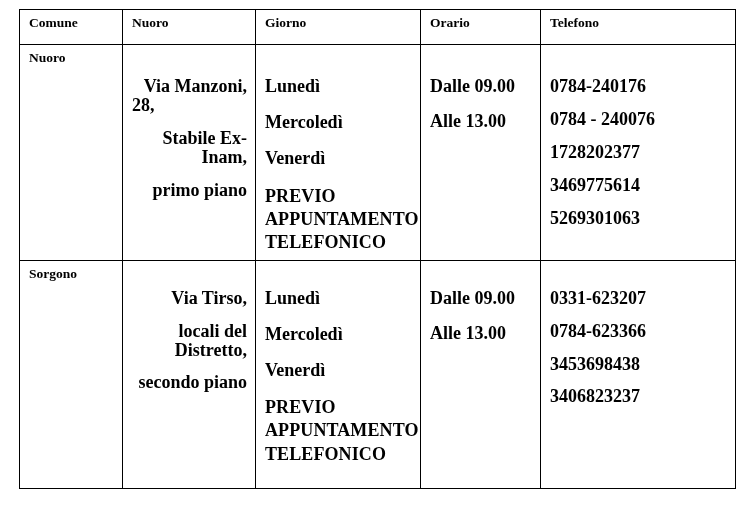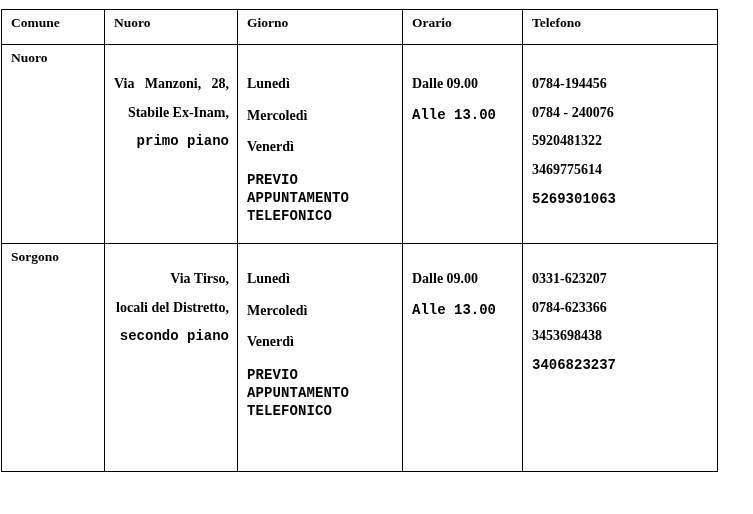--- a/index.html
+++ b/index.html
@@ -15,21 +15,21 @@
     overflow: hidden;
   }
   .page {
     position: relative;
     width: 753px;
     height: 514px;
     box-sizing: border-box;
   }
   table.contacts {
     position: absolute;
-    left: 1px;
+    left: 19px;
     top: 9px;
     width: 716px;
     border-collapse: collapse;
     table-layout: fixed;
   }
   table.contacts td, table.contacts th {
     border: 1.5px solid #000000;
     vertical-align: top;
     padding: 6px 8px 6px 9px;
     font-family: "Liberation Serif", serif;
@@ -53,26 +53,25 @@
     font-weight: bold;
   }
   td.comune-cell {
     vertical-align: middle;
     text-align: left;
     font-size: 13.5px;
     font-weight: bold;
   }
   .lines > div {
     margin: 0 0 15px 0;
-    font-size: 14px;
+    font-size: 18px;
     font-weight: bold;
   }
   .lines > div:last-child {
     margin-bottom: 0;
-    font-family: Liberation Mono, monospace;
   }
   .sede-cell .lines > div {
     margin-bottom: 14px;
     text-align: right;
   }
   .sede-cell .justified {
     text-align: justify;
     text-align-last: justify;
   }
   .giorno-cell .lines > div {
@@ -141,23 +140,23 @@
           </div>
         </td>
         <td class="orario-cell">
           <div class="lines pad-top">
             <div>Dalle 09.00</div>
             <div>Alle  13.00</div>
           </div>
         </td>
         <td class="tel-cell">
           <div class="lines pad-top">
-            <div>0784-194456</div>
+            <div>0784-240176</div>
             <div>0784 - 240076</div>
-            <div>5920481322</div>
+            <div>1728202377</div>
             <div>3469775614</div>
             <div>5269301063</div>
           </div>
         </td>
       </tr>
 
       <tr class="row2">
         <td class="comune-cell">Sorgono</td>
         <td class="sede-cell">
           <div class="lines pad-top-row2">

